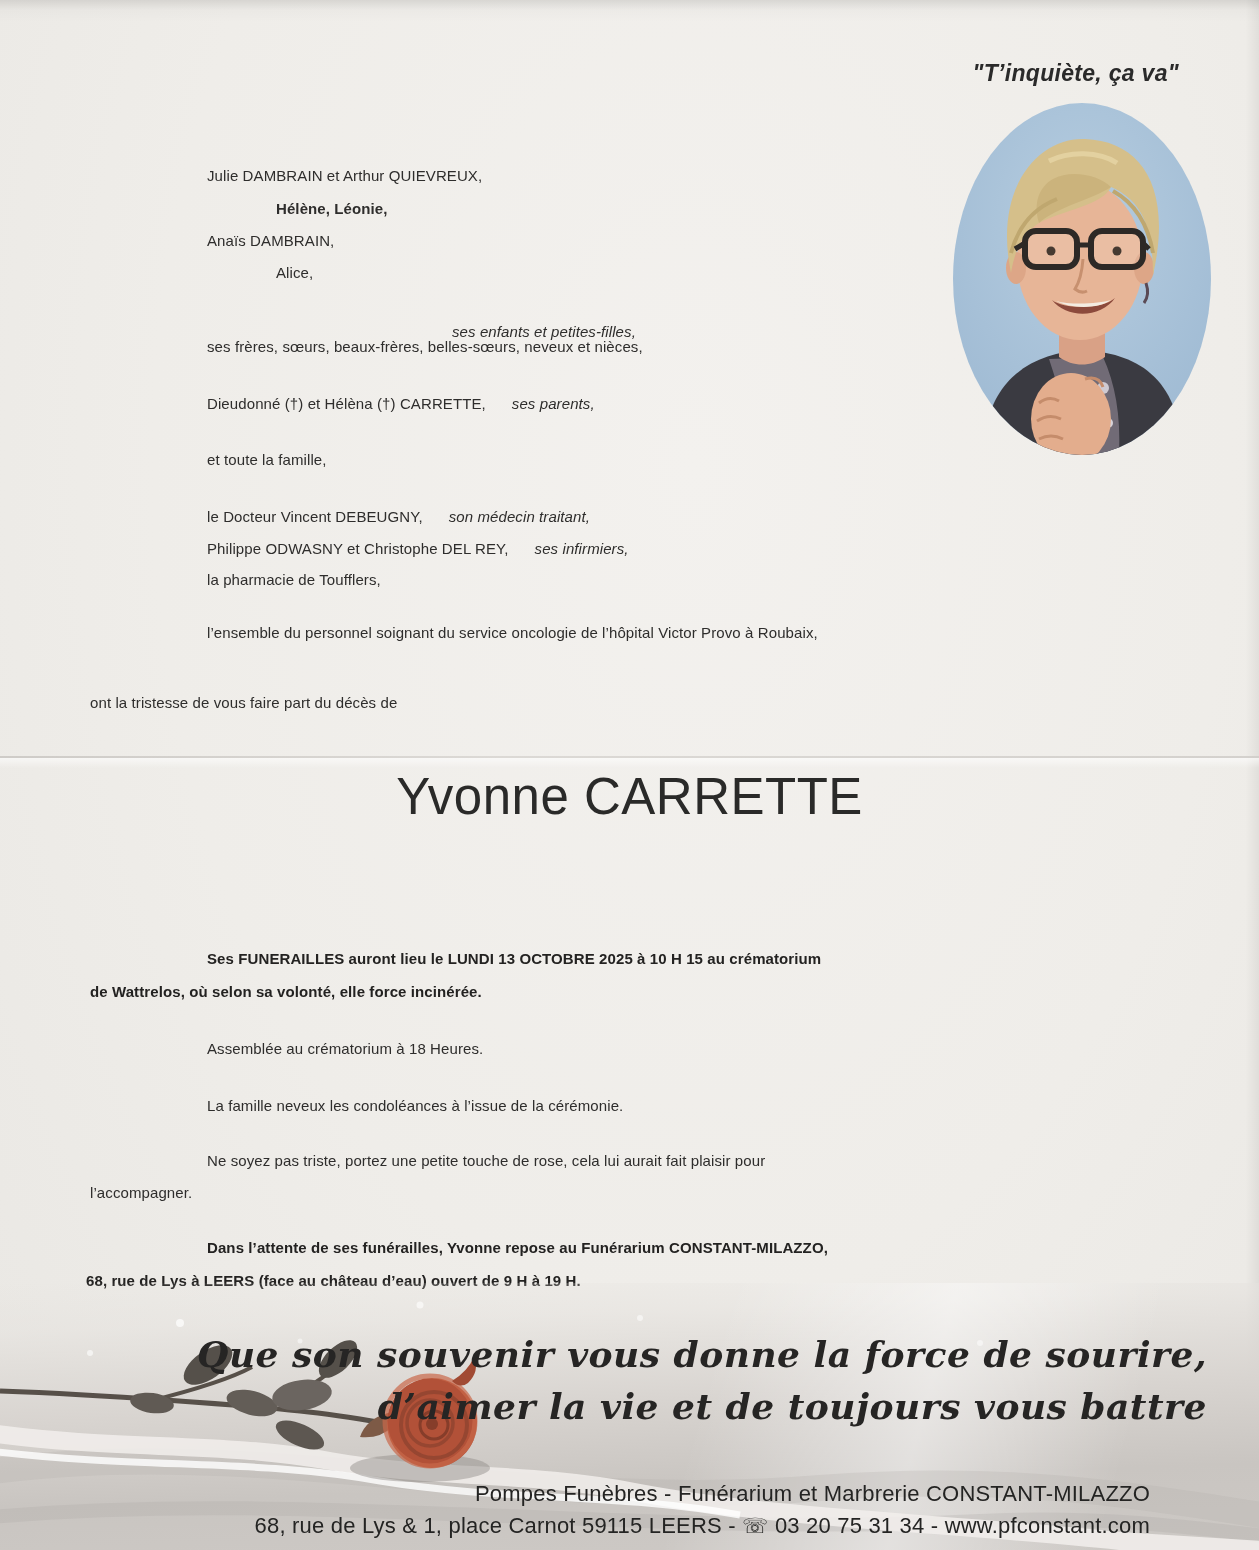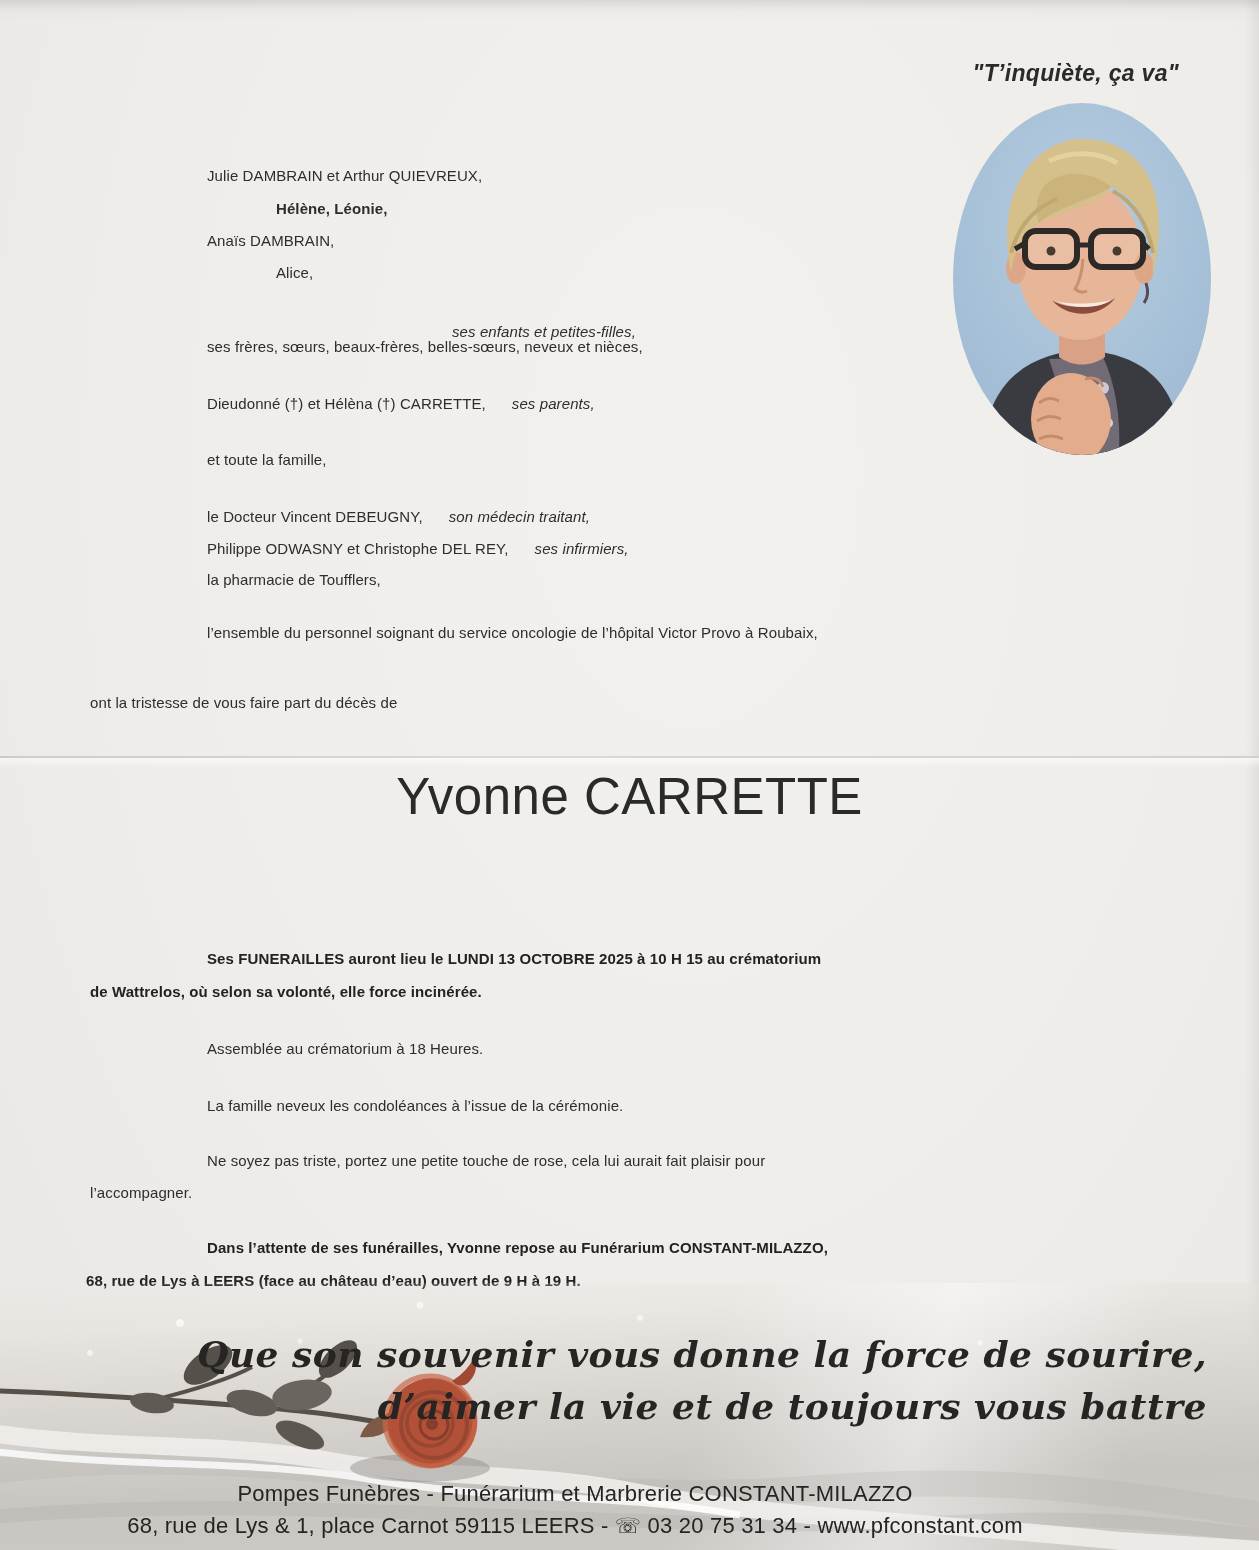--- a/index.html
+++ b/index.html
@@ -58,21 +58,21 @@
   .memorial-quote{
     position:absolute;top:1328px;right:52px;
     text-align:right;
     font-family:"DejaVu Serif", serif;
     font-style:italic;font-weight:bold;
     font-size:36px;line-height:52px;
     color:#262524;letter-spacing:0.5px;
     z-index:3;
   }
   .footer{
-    position:absolute;left:0;width:1150px;text-align:center;
+    position:absolute;left:0;width:1150px;text-align:right;
     font-size:22px;color:#242423;z-index:3;letter-spacing:0.2px;
   }
   .footer-1{top:1481px;}
   .footer-2{top:1513px;}
   .phone-icon{font-size:21px;}
 </style>
 </head>
 <body>
 
 <div class="page">

